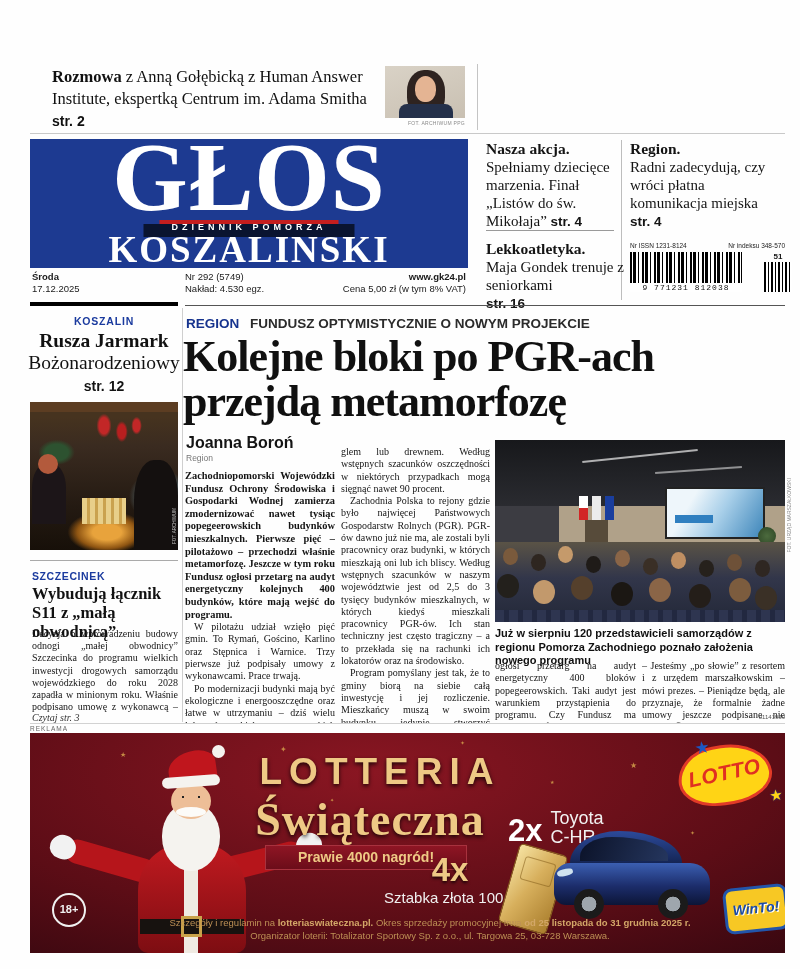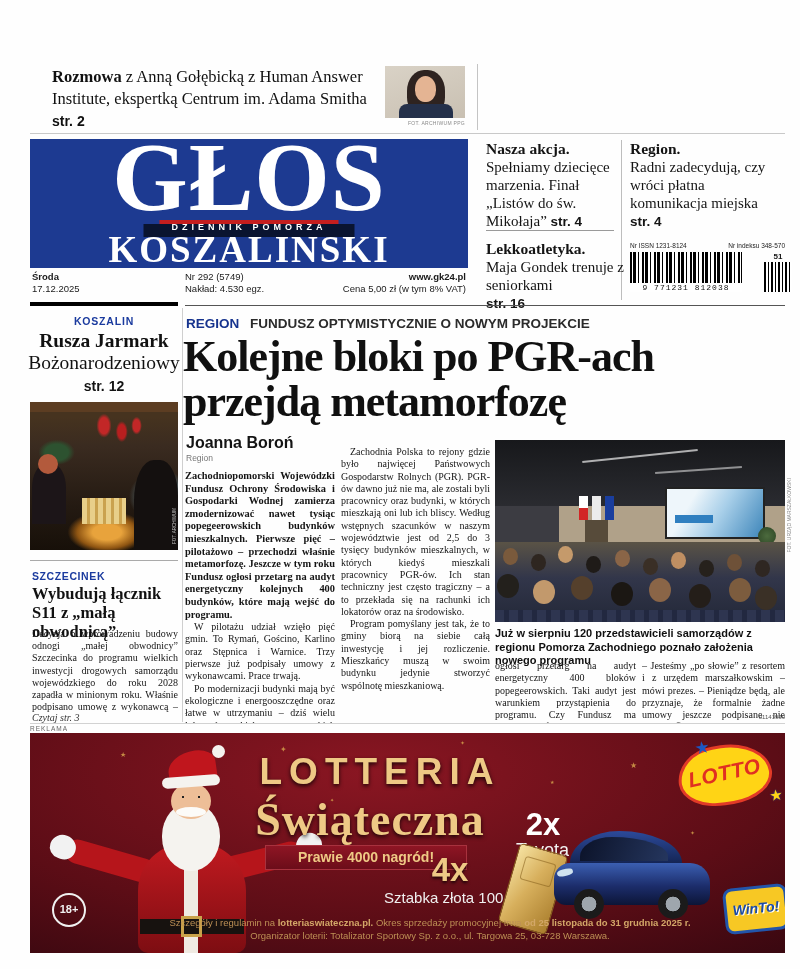--- a/index.html
+++ b/index.html
@@ -139,21 +139,21 @@
   .ad{left:30px;top:733px;width:755px;height:220px;overflow:hidden;
       background:radial-gradient(120% 150% at 45% 18%, #8a1622 0%, #5c0d16 45%, #34070f 75%, #200409 100%);}
   .confetti{position:absolute;color:#d9a84e;opacity:.8;font-size:8px;}
   .ad-title1{position:absolute;left:170px;top:18px;width:360px;text-align:center;font-family:"Liberation Sans",sans-serif;
              font-weight:bold;font-size:37px;letter-spacing:7px;color:#eec985;text-shadow:0 2px 4px rgba(0,0,0,.8);}
   .ad-title2{position:absolute;left:160px;top:60px;width:360px;text-align:center;font-weight:bold;font-size:46px;
              color:#eec985;letter-spacing:1px;text-shadow:0 2px 4px rgba(0,0,0,.8);}
   .ribbon{position:absolute;left:235px;top:112px;width:200px;height:23px;background:linear-gradient(#8e1524,#6c0d19);
           border:1px solid #a8323e;border-radius:0;text-align:center;line-height:22px;
           font-family:"Liberation Sans",sans-serif;font-weight:bold;font-size:14px;color:#eec985;}
-  .prize1{position:absolute;left:478px;top:76px;display:flex;align-items:center;color:#fff;flex-direction:column;}
+  .prize1{position:absolute;left:478px;top:76px;display:flex;align-items:flex-end;color:#fff;}
   .prize1 .qty{font-family:"Liberation Sans",sans-serif;font-weight:bold;font-size:31px;line-height:32px;}
   .prize1 .name{font-family:"Liberation Sans",sans-serif;font-size:18px;line-height:19px;width:62px;margin-left:8px;color:#f2f2f2;}
   .lotto{position:absolute;left:648px;top:12px;width:88px;height:54px;background:#ffd415;border-radius:45% 55% 50% 50%/60% 60% 50% 50%;
          transform:rotate(-9deg);border:3px solid #e23a27;text-align:center;}
   .lotto .lotto-text{display:inline-block;margin-top:13px;font-family:"Liberation Sans",sans-serif;font-weight:bold;font-style:italic;
          font-size:21px;color:#e02f22;transform:rotate(-3deg);letter-spacing:.5px;}
   .lotto .star-blue{position:absolute;left:18px;top:-14px;color:#1c57c4;font-size:17px;}
   .lotto .star-yellow{position:absolute;right:-10px;bottom:-10px;color:#ffd415;font-size:15px;text-shadow:0 0 2px #1c57c4;}
   .prize2{position:absolute;left:330px;top:120px;width:180px;text-align:center;}
   .prize2 .qty{font-family:"Liberation Sans",sans-serif;font-weight:bold;font-size:33px;line-height:34px;color:#eec985;text-shadow:0 2px 3px rgba(0,0,0,.7);}
@@ -305,20 +305,21 @@
   <div class="abs byline">
     <span class="by-name">Joanna Boroń</span>
     <span class="by-sub">Region</span>
   </div>
   <div class="abs col1 bodycopy">
     <p class="lead">Zachodniopomorski Wojewódzki Fundusz Ochrony Środowiska i Gospodarki Wodnej zamierza zmodernizować nawet tysiąc popegeerowskich budynków mieszkalnych. Pierwsze pięć – pilotażowo – przechodzi właśnie metamorfozę. Jeszcze w tym roku Fundusz ogłosi przetarg na audyt energetyczny kolejnych 400 budynków, które mają wejść do programu.</p>
     <p class="ind">W pilotażu udział wzięło pięć gmin. To Rymań, Gościno, Karlino oraz Stępnica i Warnice. Trzy pierwsze już podpisały umowy z wykonawcami. Prace trwają.</p>
     <p class="ind">Po modernizacji budynki mają być ekologiczne i energooszczędne oraz łatwe w utrzymaniu – dziś wielu lokatorów takich popegeerowskich bloków to osoby starsze, schorowane, a ich mieszkania ogrzewane są wę-</p>
   </div>
   <div class="abs col2 bodycopy">
+    <p>glem lub drewnem. Według wstępnych szacunków oszczędności w niektórych przypadkach mogą sięgnąć nawet 90 procent.</p>
     <p class="ind">Zachodnia Polska to rejony gdzie było najwięcej Państwowych Gospodarstw Rolnych (PGR). PGR-ów dawno już nie ma, ale zostali byli pracownicy oraz budynki, w których mieszkają oni lub ich bliscy. Według wstępnych szacunków w naszym województwie jest od 2,5 do 3 tysięcy budynków mieszkalnych, w których kiedyś mieszkali pracownicy PGR-ów. Ich stan techniczny jest często tragiczny – a to przekłada się na rachunki ich lokatorów oraz na środowisko.</p>
     <p class="ind">Program pomyślany jest tak, że to gminy biorą na siebie całą inwestycję i jej rozliczenie. Mieszkańcy muszą w swoim budynku jedynie stworzyć wspólnotę mieszkaniową.</p>
 
   </div>
   <div class="abs main-photo">
     <div class="ph-leftwall"></div>
     <div class="ph-ceiling"></div>
     <div class="ph-streak1"></div>
     <div class="ph-streak2"></div>
     <div class="ph-screen">

